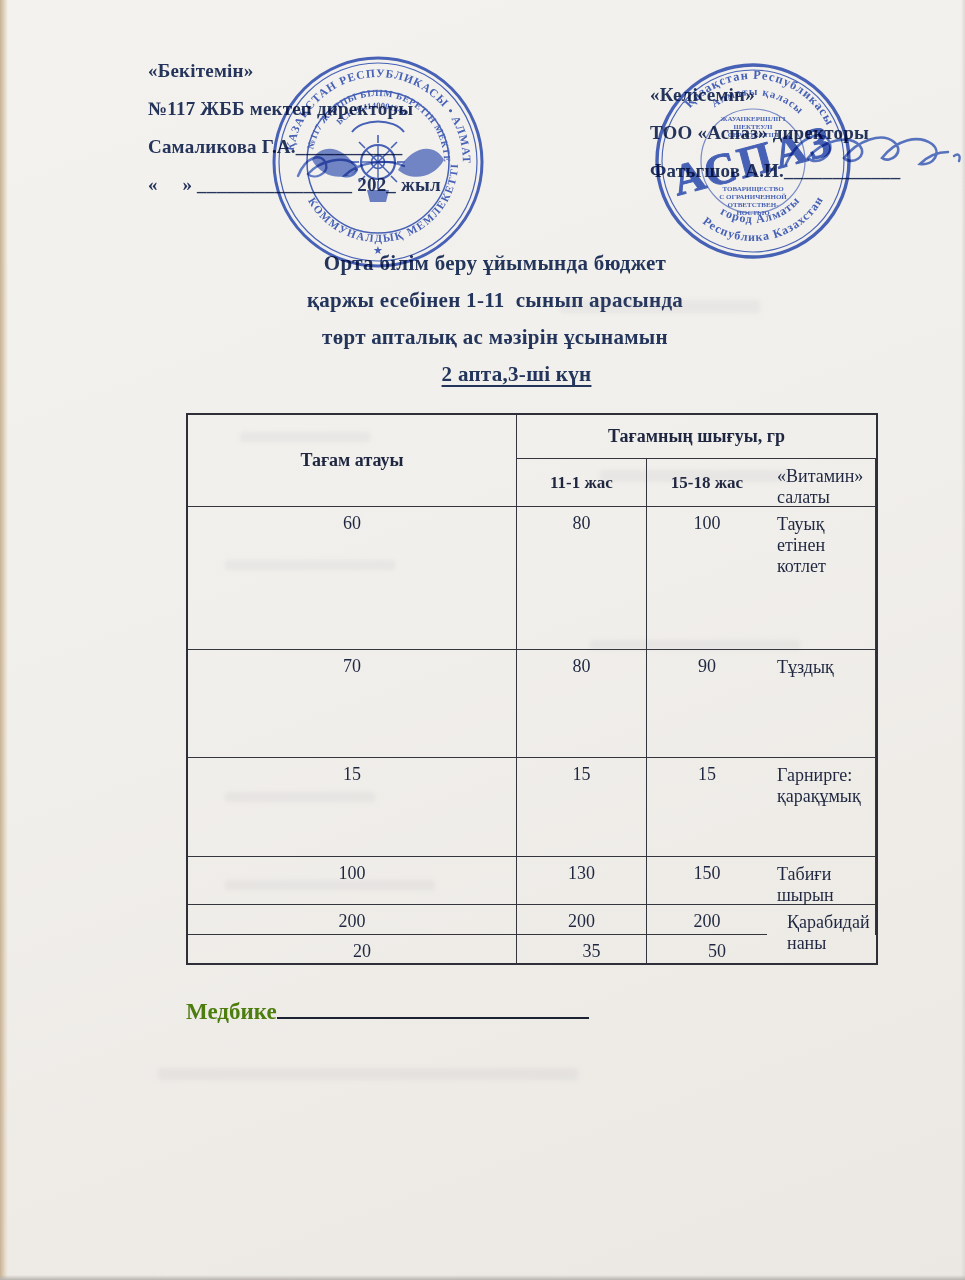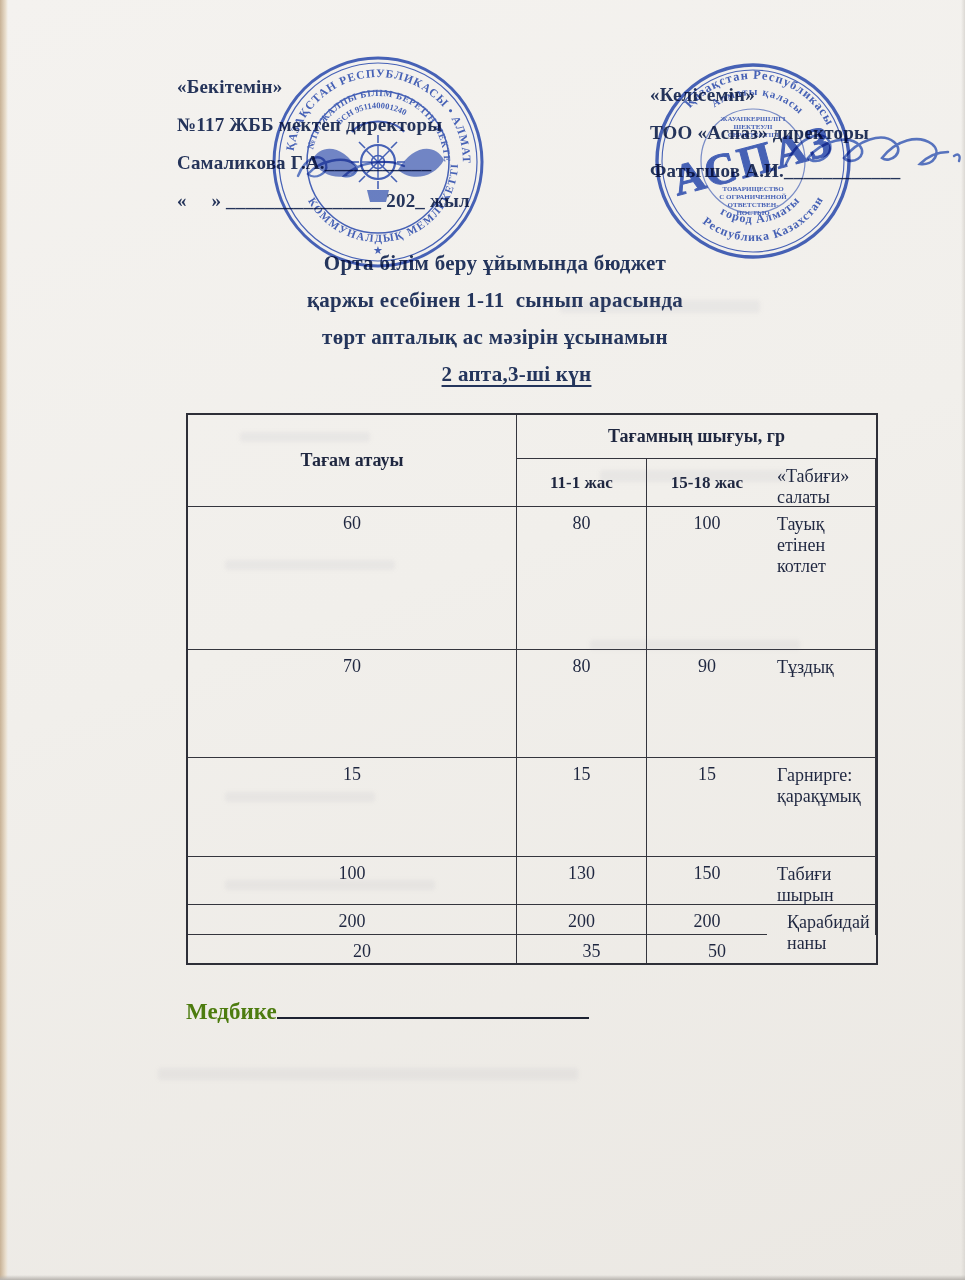--- a/index.html
+++ b/index.html
@@ -19,21 +19,21 @@
     background: linear-gradient(to top, #b7b3ae, rgba(183,179,174,0));
   }
   .edge-right {
     position:absolute; right:0; top:0; width:4px; height:100%;
     background: linear-gradient(to left, #dcd9d4, rgba(220,217,212,0));
   }
 
   
   .approval { position:absolute; font-weight:bold; font-size:19px; color:#25345a; }
   .approval .ln { height:38px; display:flex; align-items:center; letter-spacing:.2px; white-space:pre; }
-  .approval-left  { left:148px; top:68px;margin-left:29px; }
+  .approval-left  { left:148px; top:52px; }
   .approval-right { left:650px; top:76px; }
 
   
   .title-block { position:absolute; left:195px; top:245px; width:600px; text-align:center; }
   .title-block .ln {
     height:37px; display:flex; align-items:center; justify-content:center;
     font-weight:bold; font-size:21px; color:#24355c; letter-spacing:.3px; white-space:pre;
   }
   .title-block .ln.subtitle span { text-decoration: underline; text-underline-offset:4px; text-decoration-thickness:2px;margin-left:43px; }
 
@@ -102,21 +102,21 @@
   <div class="ln">төрт апталық ас мәзірін ұсынамын</div>
   <div class="ln subtitle"><span>2 апта,3-ші күн</span></div>
 </div>
 
 <div class="menu-table">
   <div class="cell h-group last-col">Тағамның шығуы, гр</div>
   <div class="cell h-name">Тағам атауы</div>
   <div class="cell h-age">11-1 жас</div>
   <div class="cell h-age last-col">15-18 жас</div>
 
-  <div class="cell dish">«Табиғи» салаты</div>
+  <div class="cell dish">«Витамин» салаты</div>
   <div class="cell val">60</div>
   <div class="cell val">80</div>
   <div class="cell val last-col">100</div>
 
   <div class="cell dish">Тауық етінен котлет</div>
   <div class="cell val">70</div>
   <div class="cell val">80</div>
   <div class="cell val last-col">90</div>
 
   <div class="cell dish">Тұздық</div>

